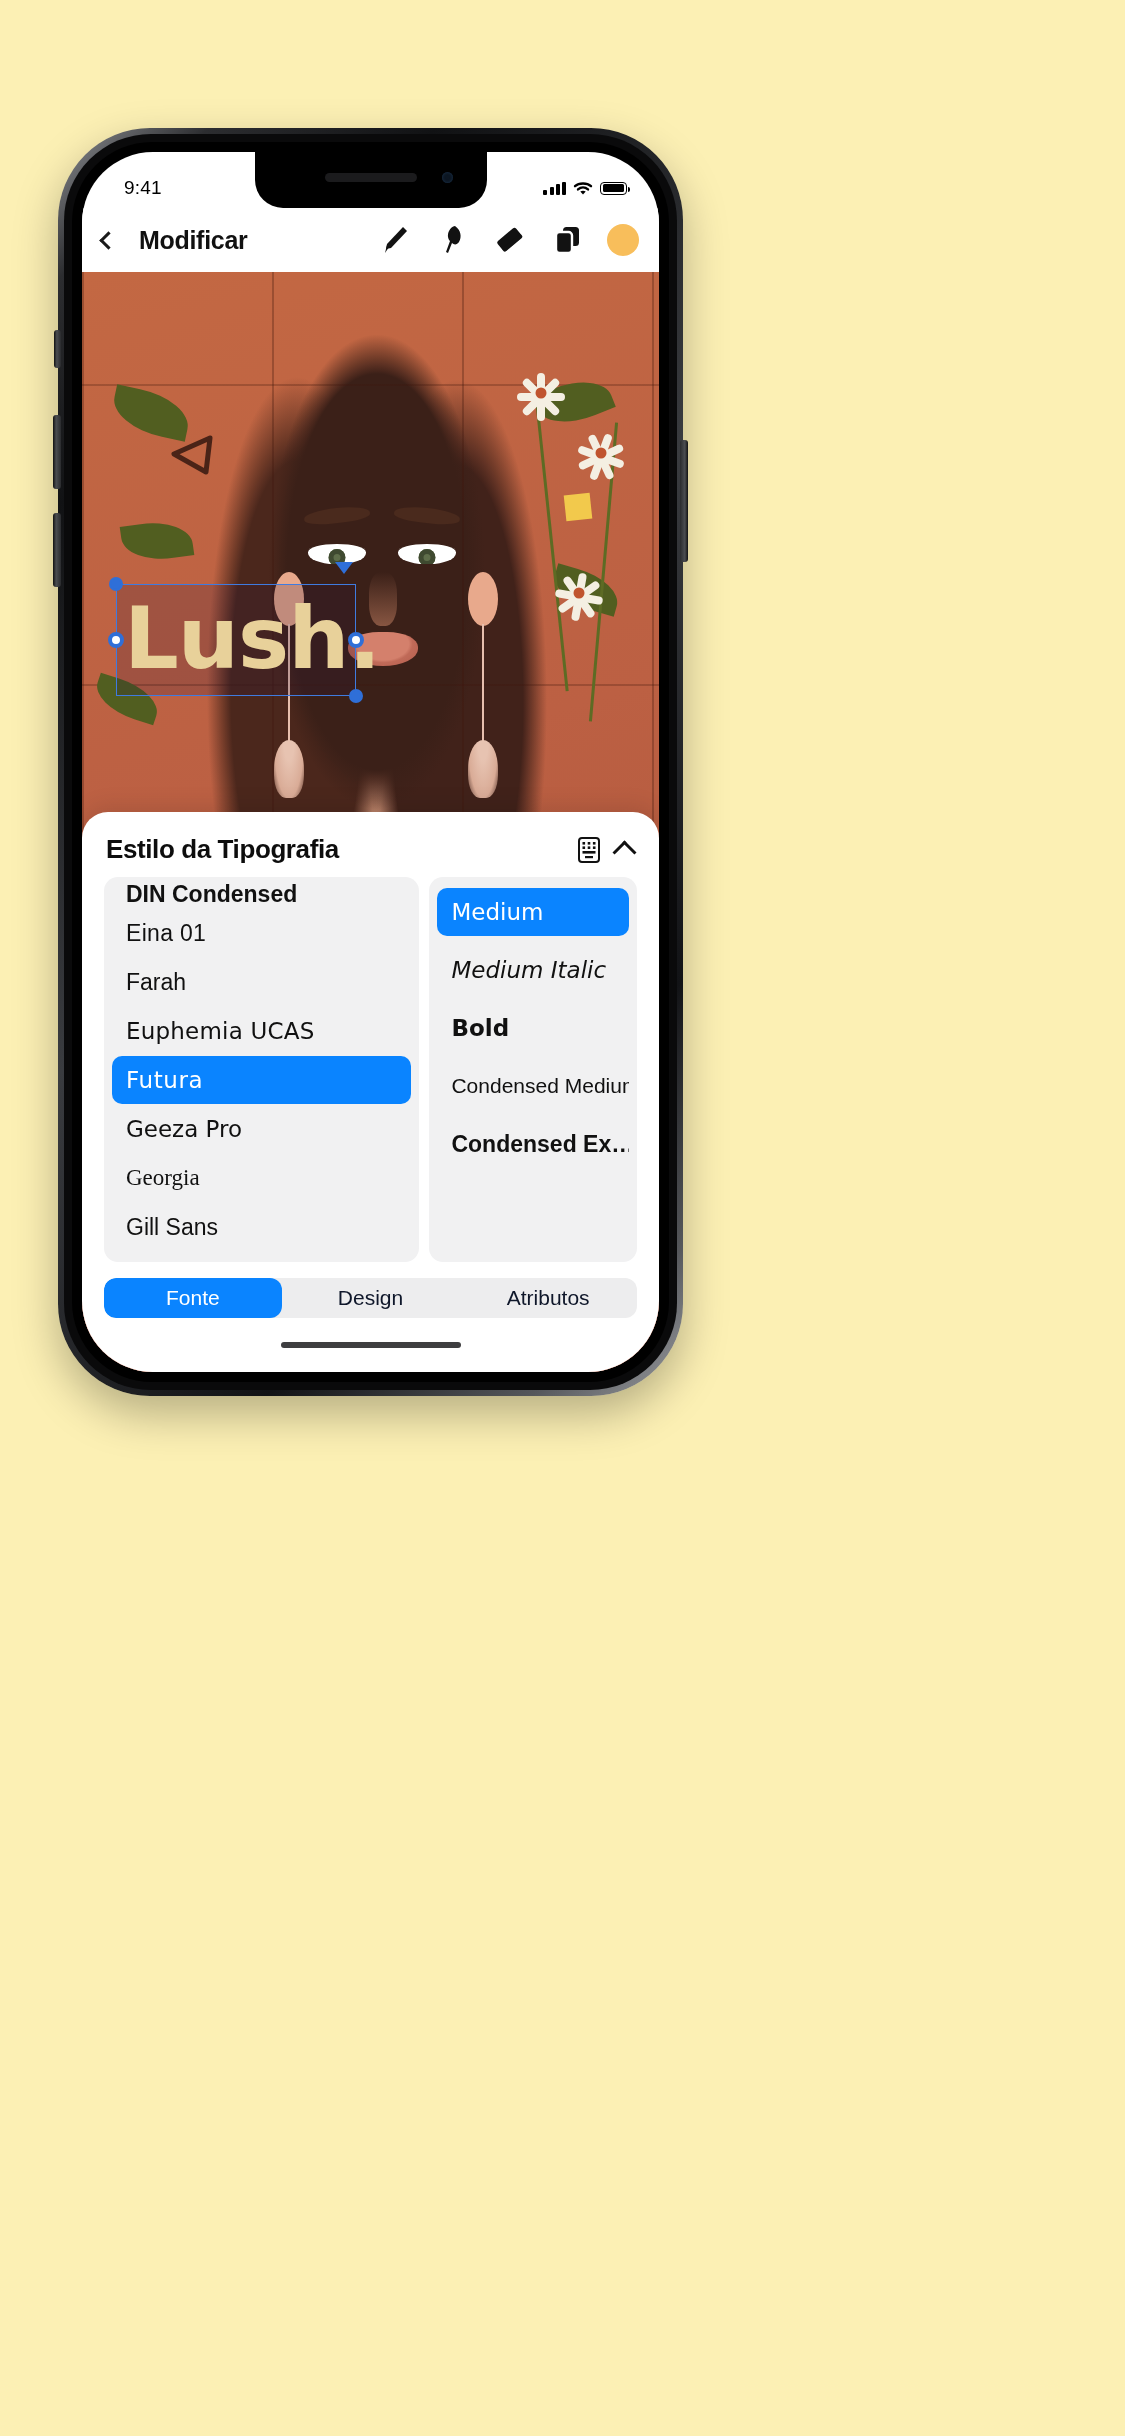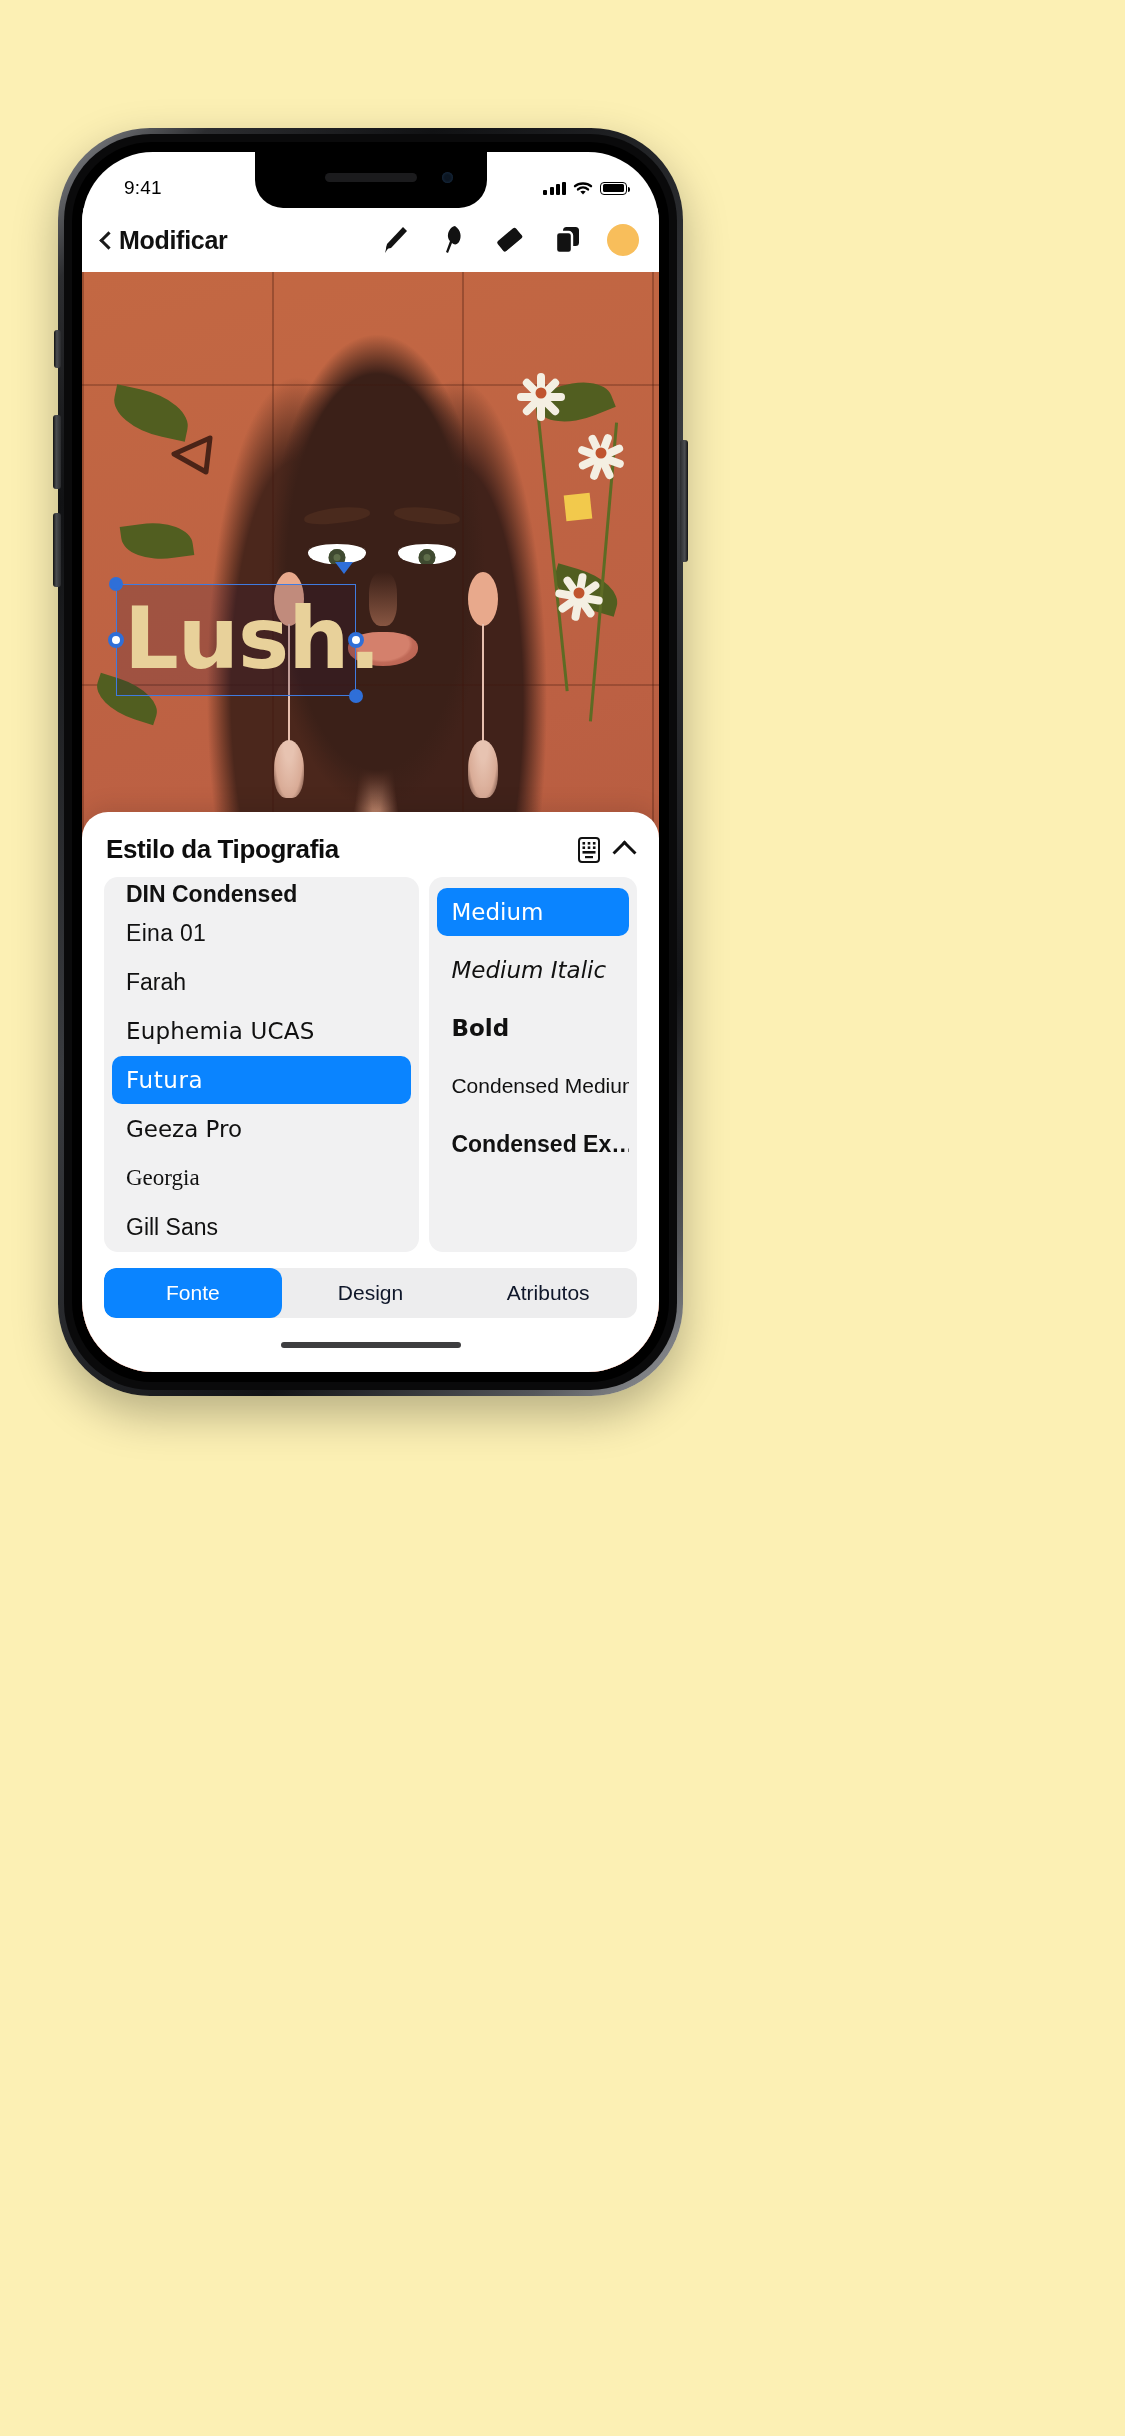--- a/index.html
+++ b/index.html
@@ -110,21 +110,21 @@
   .batt span{ display:block; width:100%; height:100%; background:#000; border-radius:1.5px;}
 
   
   .navbar {
     position: absolute; top: 56px; left: 0; right: 0;
     height: 64px; background: #fff; z-index: 30;
     display: flex; align-items: center;
     padding: 0 20px 0 16px;
   }
   .nav-back {
-    display: flex; align-items: center; gap: 0;
+    display: flex; align-items: center; gap: 20px;
     color: #111; cursor: pointer;
   }
   .chev-left {
     width: 13px; height: 13px;
     border-left: 3.4px solid #1a1a1a;
     border-bottom: 3.4px solid #1a1a1a;
     transform: rotate(45deg);
     margin-left: 4px;
   }
   .nav-title {
@@ -318,21 +318,21 @@
   .w-med     { font-family:"DejaVu Sans",sans-serif; }
   .w-medit   { font-family:"DejaVu Sans",sans-serif; font-style:italic;}
   .w-bold    { font-family:"DejaVu Sans",sans-serif; font-weight:700;}
   .w-cmed    { font-family:"Liberation Sans Narrow","Liberation Sans",sans-serif; font-size:21px;}
   .w-cext    { font-family:"Liberation Sans Narrow","Liberation Sans",sans-serif; font-weight:700; font-size:23px;}
 
   
   .segwrap { padding: 16px 22px 0; }
   .seg {
     display:flex; background:#EDEDEE; border-radius: 12px; padding: 0;
-    overflow:hidden; height: 50px;
+    overflow:hidden; height: 40px;
   }
   .seg-item {
     flex:1; display:flex; align-items:center; justify-content:center;
     font-size: 21px; color:#0f172a; cursor:pointer;
   }
   .seg-item.active { background:#0A84FF; color:#fff; border-radius: 12px; }
 
   .homebar-wrap { height: 54px; display:flex; align-items:center; justify-content:center; }
   .homebar { width: 180px; height: 6px; border-radius:3px; background:#1c1c1e; opacity:.85; }
 </style>

